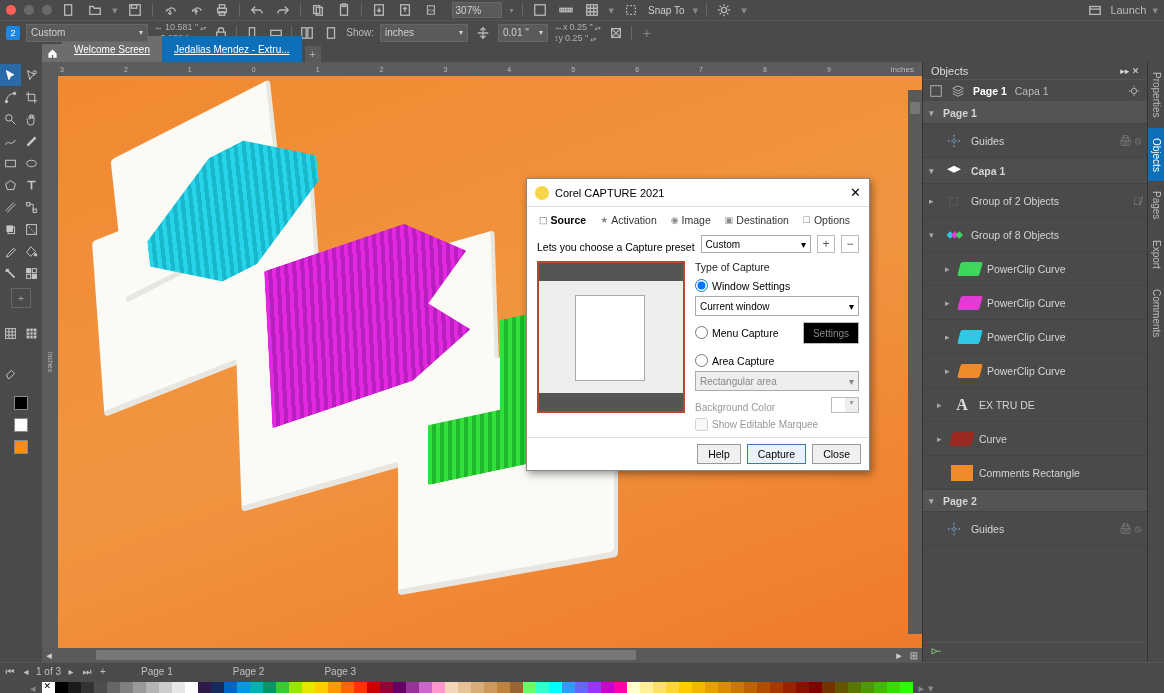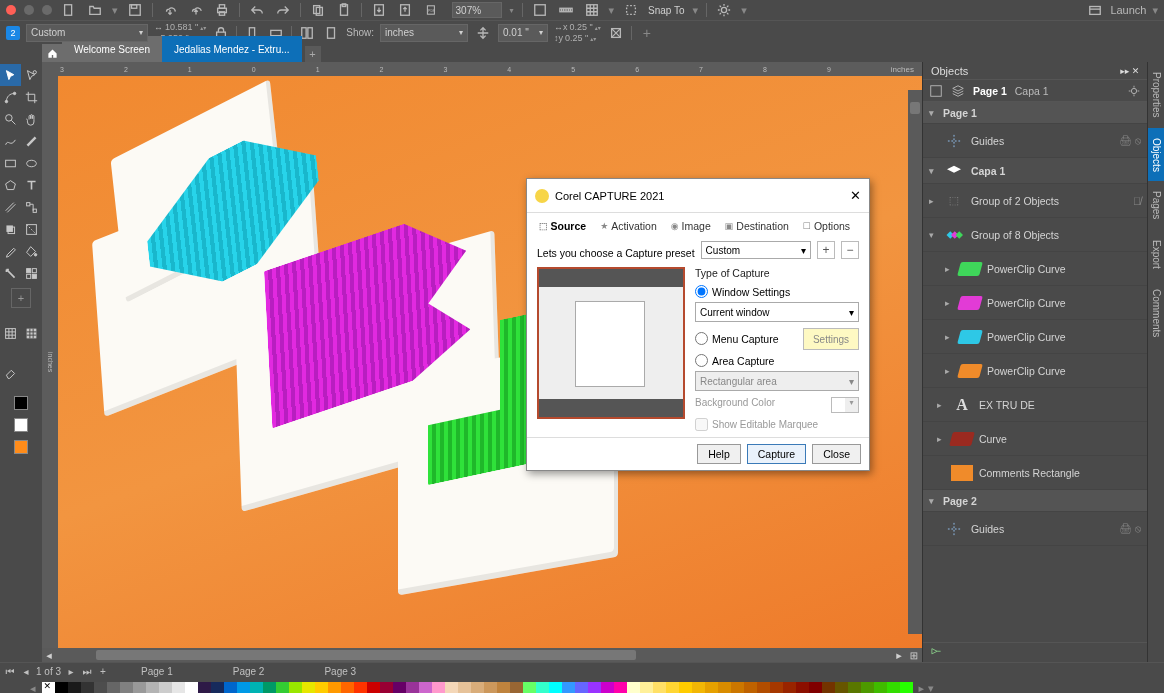--- a/index.html
+++ b/index.html
@@ -21,21 +21,21 @@
 .combo { background: #5a5a5a; border: 1px solid #666; color: #d0d0d0; height: 18px; font-size: 10px; padding: 0 18px 0 4px; position: relative; display: inline-flex; align-items: center; }
 .combo::after { content: "▾"; position: absolute; right: 4px; font-size: 8px; }
 .dim-group { display: flex; flex-direction: column; gap: 1px; font-size: 9px; color: #b0b0b0; }
 .dim-row { display: flex; align-items: center; gap: 2px; }
 .spinner { width: 6px; height: 6px; font-size: 6px; color: #999; }
 
 
 .doc-tabs { height: 18px; background: #4a4a4a; display: flex; align-items: flex-end; padding-left: 42px; }
 .home-tab { width: 20px; height: 18px; background: #6d6d6d; display: flex; align-items: center; justify-content: center; }
 .home-tab svg { width: 11px; height: 11px; fill: #fff; }
-.doc-tab { height: 26px; padding: 0 12px; display: flex; align-items: center; font-size: 10px; color: #d0d0d0; cursor: pointer; }
+.doc-tab { height: 26px; padding: 0 12px; display: flex; align-items: center; font-size: 10px; color: #d0d0d0; cursor: pointer; text-decoration: underline; }
 .doc-tab.welcome { background: #6d6d6d; color: #fff; }
 .doc-tab.active { background: #0d6fb8; color: #fff; }
 .tab-plus { width: 16px; height: 16px; background: #5a5a5a; display: flex; align-items: center; justify-content: center; color: #aaa; font-size: 11px; margin-left: 3px; }
 
 
 .main-area { display: flex; height: 600px; }
 
 
 .toolbox { width: 42px; background: #4a4a4a; display: flex; flex-direction: column; padding-top: 2px; }
 .tool-row { display: flex; }
@@ -87,42 +87,42 @@
 .page-tab { padding: 0 28px; cursor: pointer; }
 
 
 .color-strip { height: 16px; background: #4a4a4a; display: flex; align-items: center; padding: 0 30px; gap: 0; }
 .csw { width: 13px; height: 13px; cursor: pointer; }
 .csw.nox { background: #fff; position: relative; }
 .csw.nox::after { content: "✕"; position: absolute; font-size: 9px; color: #000; left: 2px; top: -1px; }
 
 
 .dialog { position: absolute; left: 526px; top: 178px; width: 344px; background: #fff; border: 1px solid #888; box-shadow: 2px 3px 8px rgba(0,0,0,0.4); color: #000; }
-.dlg-title { height: 34px; display: flex; align-items: center; padding: 0 8px; background: #fff; border-bottom: 1px solid #ddd; font-size: 11px; }
+.dlg-title { height: 28px; display: flex; align-items: center; padding: 0 8px; background: #fff; border-bottom: 1px solid #ddd; font-size: 11px; }
 .dlg-title .ico { width: 14px; height: 14px; background: #f7d548; border-radius: 50%; margin-right: 6px; }
 .dlg-close { margin-left: auto; cursor: pointer; font-size: 13px; }
 .dlg-tabs { display: flex; padding: 4px 6px 0 6px; gap: 2px; font-size: 10.5px; }
 .dlg-tab { padding: 3px 6px; cursor: pointer; display: flex; align-items: center; gap: 3px; color: #333; }
 .dlg-tab.active { font-weight: bold; color: #000; }
 .dlg-tab .ti { font-size: 9px; color: #888; }
 .dlg-body { padding: 6px 10px; }
 .preset-row { display: flex; align-items: flex-end; gap: 6px; font-size: 10.5px; margin-bottom: 8px; }
 .preset-select { flex: 1; height: 18px; border: 1px solid #aaa; font-size: 10px; padding: 0 4px; background: #fff; display: flex; align-items: center; justify-content: space-between; }
 .plusminus { width: 18px; height: 18px; border: 1px solid #bbb; display: flex; align-items: center; justify-content: center; font-size: 12px; color: #555; cursor: pointer; }
 .dlg-content { display: flex; gap: 10px; }
 .preview { width: 148px; height: 152px; border: 2px solid #b54a2e; background: linear-gradient(#555 0 12%, #eee 12% 88%, #555 88% 100%); position: relative; }
 .preview-inner { position: absolute; left: 36px; top: 32px; width: 70px; height: 86px; background: #fff; border: 1px solid #aaa; }
 .capture-opts { flex: 1; font-size: 10.5px; }
 .capture-opts .sect-title { font-size: 10.5px; margin-bottom: 6px; color: #222; }
 .radio-row { display: flex; align-items: center; gap: 4px; margin: 4px 0; }
 .radio-row input { margin: 0; }
 .dlg-select { width: 100%; height: 20px; border: 1px solid #aaa; font-size: 10px; padding: 0 4px; margin-bottom: 6px; display: flex; align-items: center; justify-content: space-between; }
 .dlg-select.disabled { background: #eee; color: #888; }
-.btn-settings { width: 56px; height: 22px; border: 1px solid #bbb; background: #fef9c3; color: #888; font-size: 10px; float: right; display: flex; align-items: center; justify-content: center; }
-.bg-row { display: flex; align-items: flex-start; gap: 4px; color: #999; font-size: 10px; margin-top: 4px;}
+.btn-settings { width: 56px; height: 22px; border: 1px solid #bbb; background: #000000; color: #888; font-size: 10px; float: right; margin-bottom: 6px; display: flex; align-items: center; justify-content: center; }
+.bg-row { display: flex; align-items: flex-end; gap: 4px; color: #999; font-size: 10px; margin-top: 4px;}
 .bg-swatch { width: 28px; height: 16px; border: 1px solid #bbb; display: flex; }
 .bg-swatch span { flex: 1; }
 .chk-row { display: flex; align-items: center; gap: 4px; color: #999; font-size: 10px; margin-top: 5px; }
 .dlg-footer { border-top: 1px solid #ddd; padding: 6px 8px; display: flex; justify-content: flex-end; gap: 6px; }
 .dlg-btn { height: 20px; padding: 0 10px; border: 1px solid #999; background: #f0f0f0; font-size: 10.5px; cursor: pointer; display: inline-flex; align-items: center; }
 .dlg-btn.primary { border: 1px solid #3a7ab8; background: #eaf2fb; }
 
 
 .canvas-3d { position: absolute; inset: 0; }
 .slab { position: absolute; background: #fcfaf5; border-radius: 4px; box-shadow: inset -4px -6px 0 rgba(0,0,0,0.08); }

